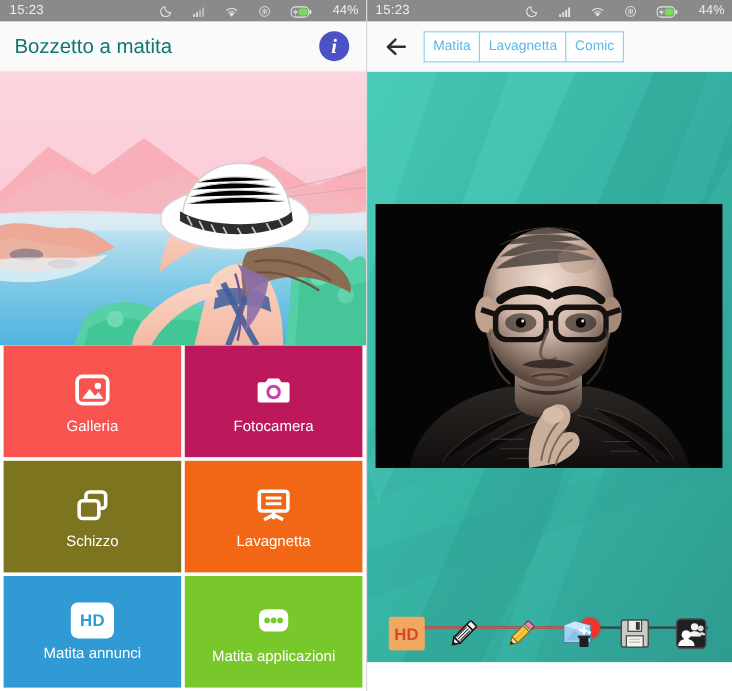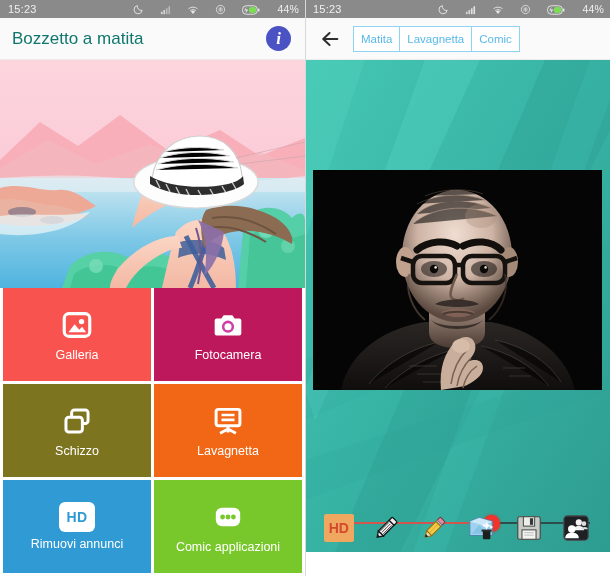--- a/index.html
+++ b/index.html
@@ -287,33 +287,33 @@
             <rect x="3.6" y="3.8" width="16.8" height="11.6" rx="1.4" fill="none" stroke="#fff" stroke-width="2.1"></rect>
             <path d="M7.4 7.8h9.2M7.4 11.2h9.2" stroke="#fff" stroke-width="1.8"></path>
             <path d="M12 15.4v4.8M12 17.6 L6.4 20.6M12 17.6 L17.6 20.6" stroke="#fff" stroke-width="2"></path>
           </svg>
         </span>
         <span class="tile-label">Lavagnetta</span>
       </div>
 
       <div class="tile" style="background:#2f9ad4">
         <span class="hd-chip">HD</span>
-        <span class="tile-label">Rimuovi annunci</span>
+        <span class="tile-label">Matita annunci</span>
       </div>
 
       <div class="tile" style="background:#79c82b">
         <span class="tile-ico">
           <svg width="34" height="34" viewBox="0 0 24 24">
             <rect x="3.4" y="5.4" width="17.2" height="13.2" rx="4.4" fill="#fff"></rect>
             <circle cx="8.2" cy="12" r="1.7" fill="#79c82b"></circle>
             <circle cx="12" cy="12" r="1.7" fill="#79c82b"></circle>
             <circle cx="15.8" cy="12" r="1.7" fill="#79c82b"></circle>
           </svg>
         </span>
-        <span class="tile-label">Comic applicazioni</span>
+        <span class="tile-label">Matita applicazioni</span>
       </div>
 
     </div>
   </div>
 
   <div class="screen">
 
     <div class="statusbar">
       <span class="sb-clock">15:23</span>
       <span class="sb-icons">

